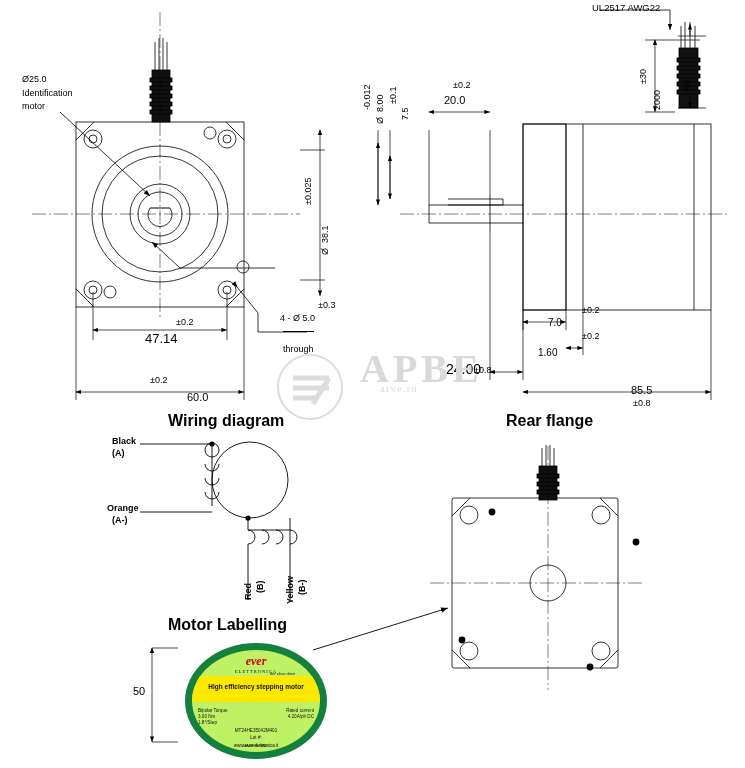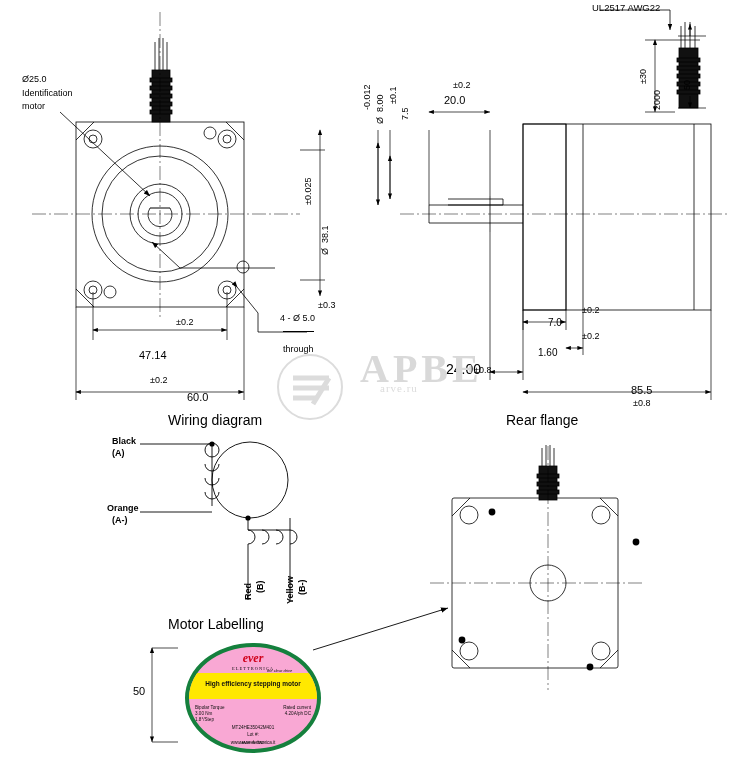--- a/index.html
+++ b/index.html
@@ -9,21 +9,21 @@
     font-family:"Liberation Sans", sans-serif;
     color:#000;
     position:relative;
     overflow:hidden;
   }
   .stage{position:absolute;left:0;top:0;width:745px;height:768px;}
   .lbl{position:absolute;font-size:9px;line-height:10px;white-space:pre;color:#000;}
   .lbl.b{font-weight:bold;}
   .lbl.xs{font-size:7px;}
   .lbl.rot{transform-origin:0 0;transform:rotate(-90deg);}
-  .cap{position:absolute;font-weight:normal;font-size:14px;color:#000;white-space:nowrap;}
+  .cap{position:absolute;font-weight:bold;font-size:16px;color:#000;white-space:nowrap;}
   svg{position:absolute;left:0;top:0;}
   .wm{
     position:absolute;
     color:#d9d9d9;
     font-family:"Liberation Serif", serif;
     font-size:40px;
     letter-spacing:4px;
     font-weight:bold;
     user-select:none;
   }
@@ -32,22 +32,22 @@
     color:#dcdcdc;
     font-family:"Liberation Serif", serif;
     font-size:11px;
     letter-spacing:1px;
   }
   
   .disc{
     position:absolute;
     width:128px;height:102px;
     border-radius:50%;
-    background:#f9a8d4;
-    border:4px solid #15803d;
+    background:#bef264;
+    border:7px solid #15803d;
     overflow:hidden;
   }
   .disc .band{
     position:absolute;left:0;right:0;top:26px;height:26px;background:#ffe800;
   }
   .disc .brand{
     position:absolute;top:4px;left:0;right:0;text-align:center;
     font-size:12px;font-weight:bold;color:#d0021b;font-style:italic;
     font-family:"Liberation Serif", serif;
   }
@@ -271,21 +271,21 @@
 
   <div class="lbl" style="left:22px;top:74px;">Ø25.0</div>
   <div class="lbl" style="left:22px;top:88px;">Identification</div>
   <div class="lbl" style="left:22px;top:101px;">motor</div>
 
   <div class="lbl" style="left:318px;top:300px;">±0.3</div>
   <div class="lbl" style="left:280px;top:313px;">4 - Ø 5.0</div>
   <div class="lbl" style="left:283px;top:331px;border-top:1px solid #000;padding-top:12px;">through</div>
 
   <div class="lbl" style="left:176px;top:317px;">±0.2</div>
-  <div class="lbl" style="left:139px;top:334px;font-size:11px;margin-top:16px;">47.14</div>
+  <div class="lbl" style="left:145px;top:334px;font-size:13px;">47.14</div>
   <div class="lbl" style="left:150px;top:375px;">±0.2</div>
   <div class="lbl" style="left:143px;top:392px;font-size:11px;padding-left:44px;">60.0</div>
 
   <div class="lbl" style="left:592px;top:3px;font-size:9.5px;">UL2517 AWG22</div>
   <div class="lbl rot" style="left:638px;top:84px;">±30</div>
   <div class="lbl rot" style="left:652px;top:110px;">2000</div>
   <div class="lbl rot" style="left:682px;top:90px;">50</div>
 
   <div class="lbl rot" style="left:362px;top:110px;">-0.012</div>
   <div class="lbl rot" style="left:375px;top:124px;">Ø  8.00</div>

